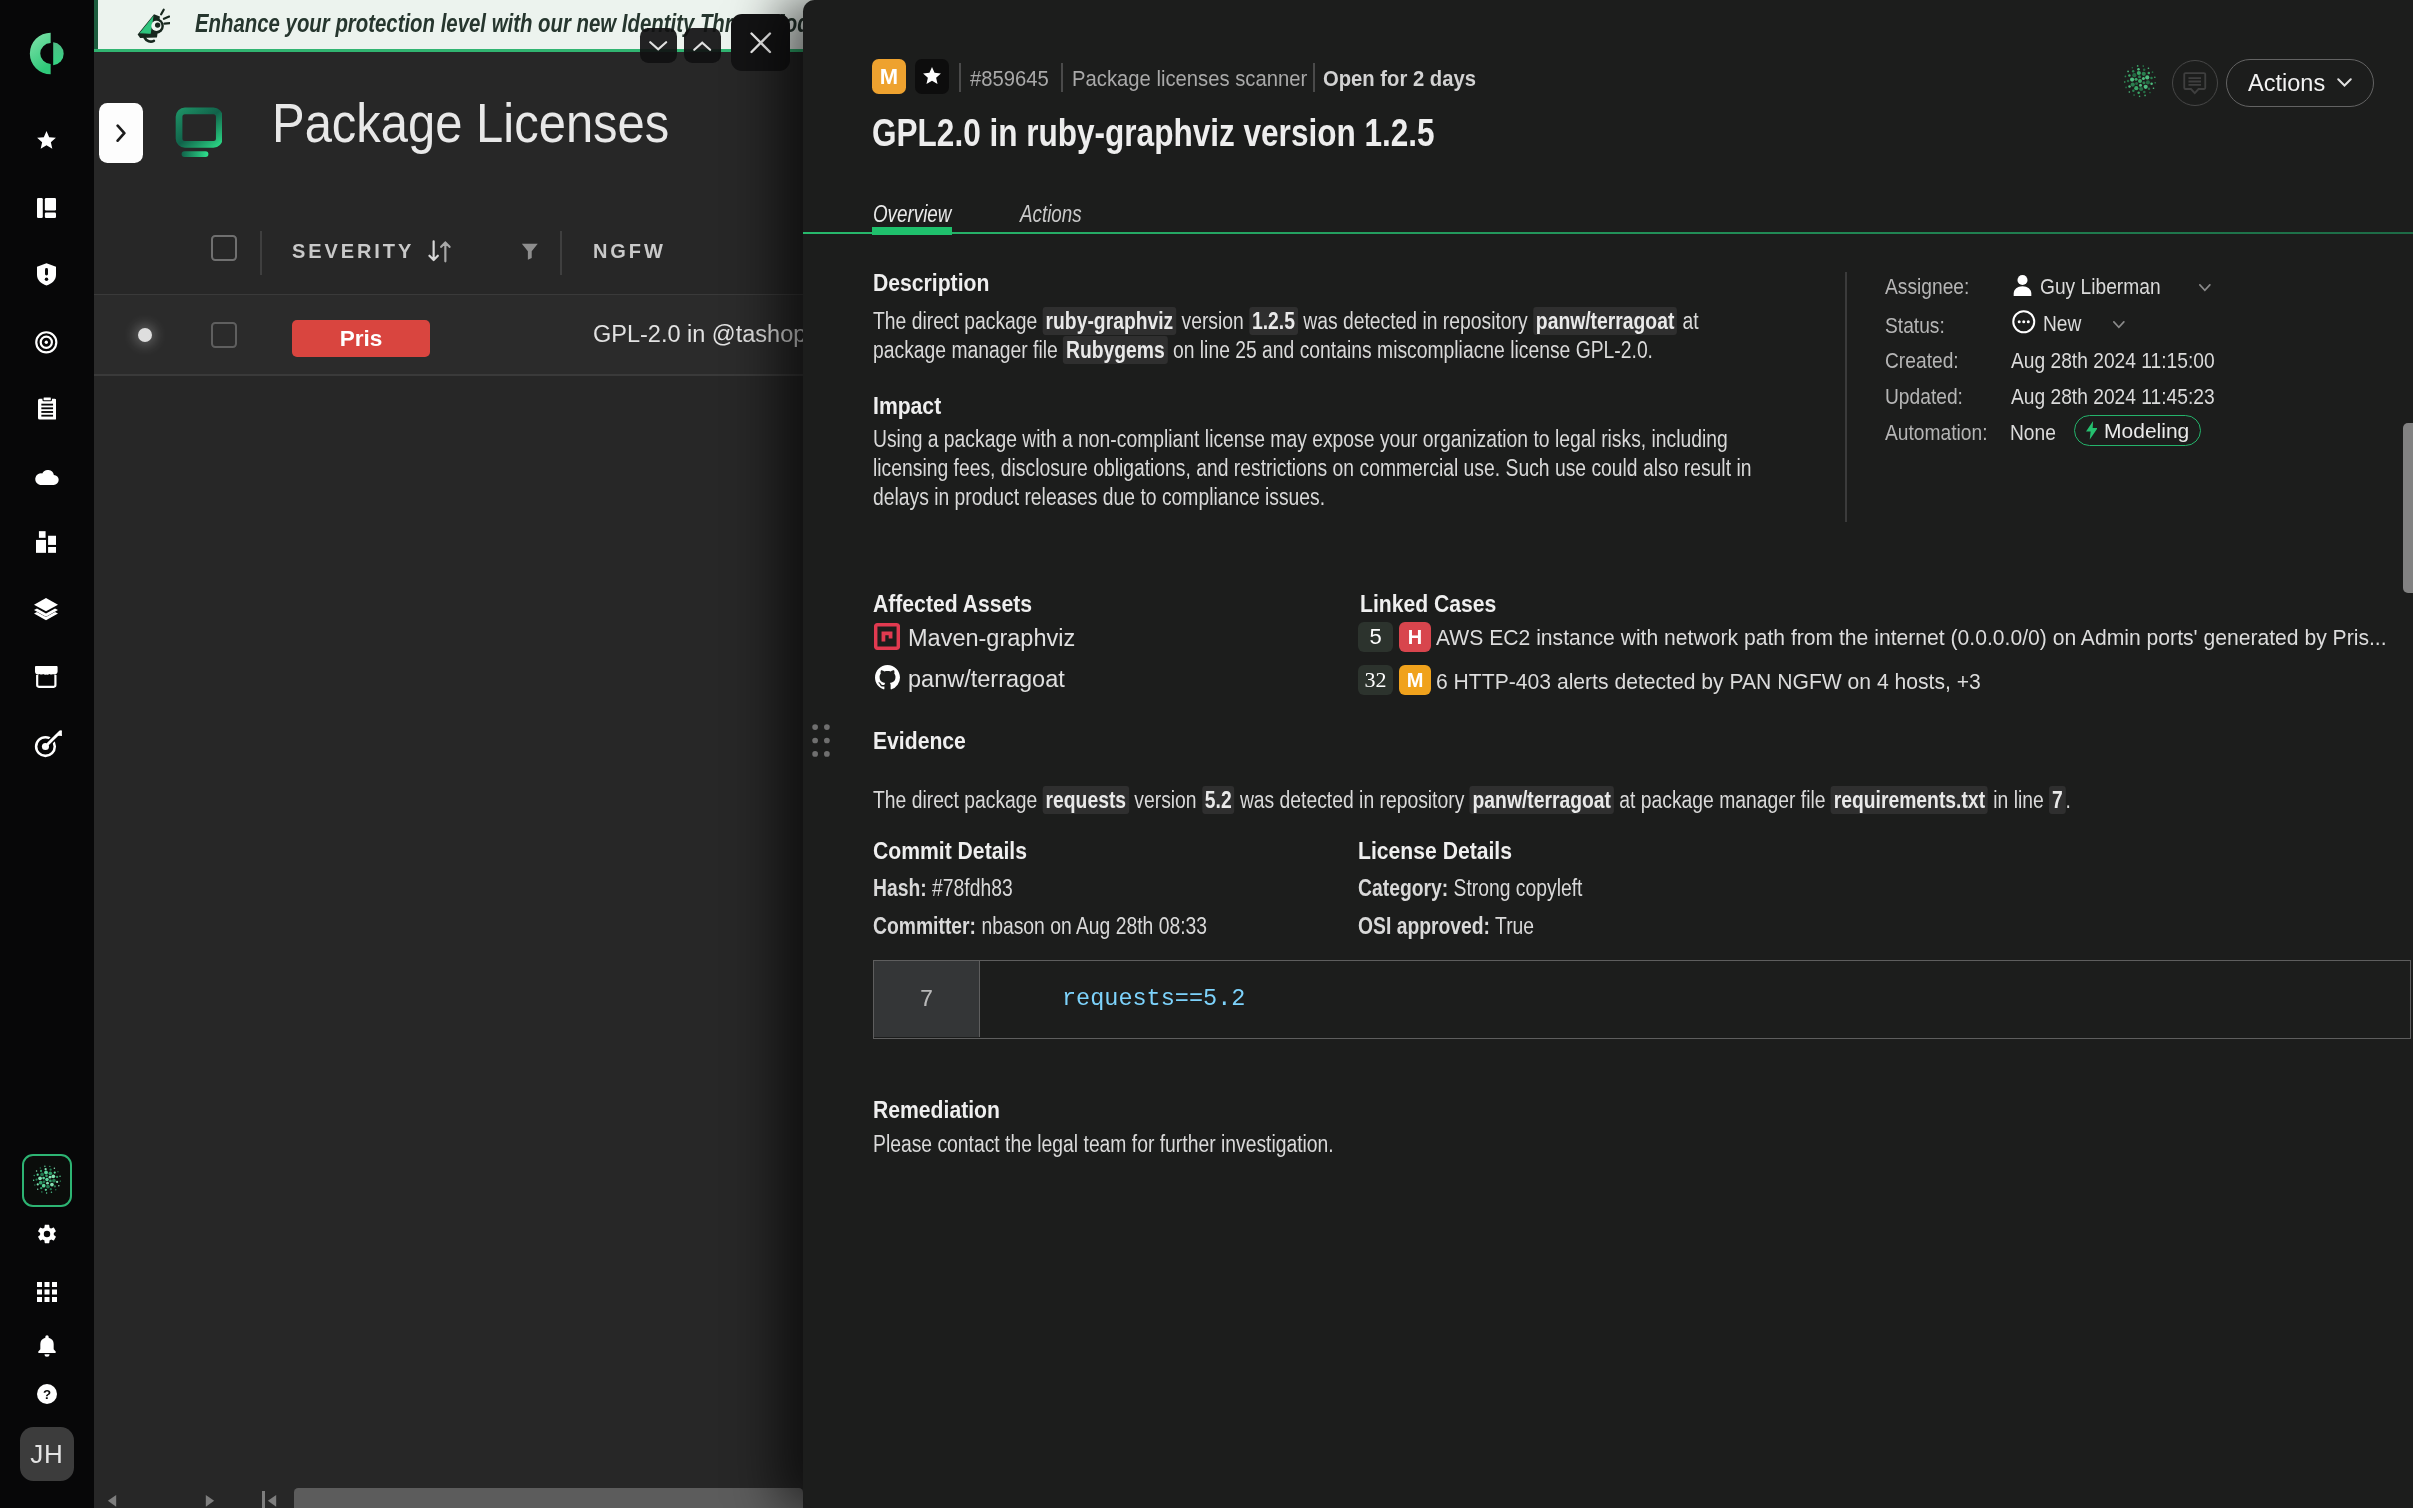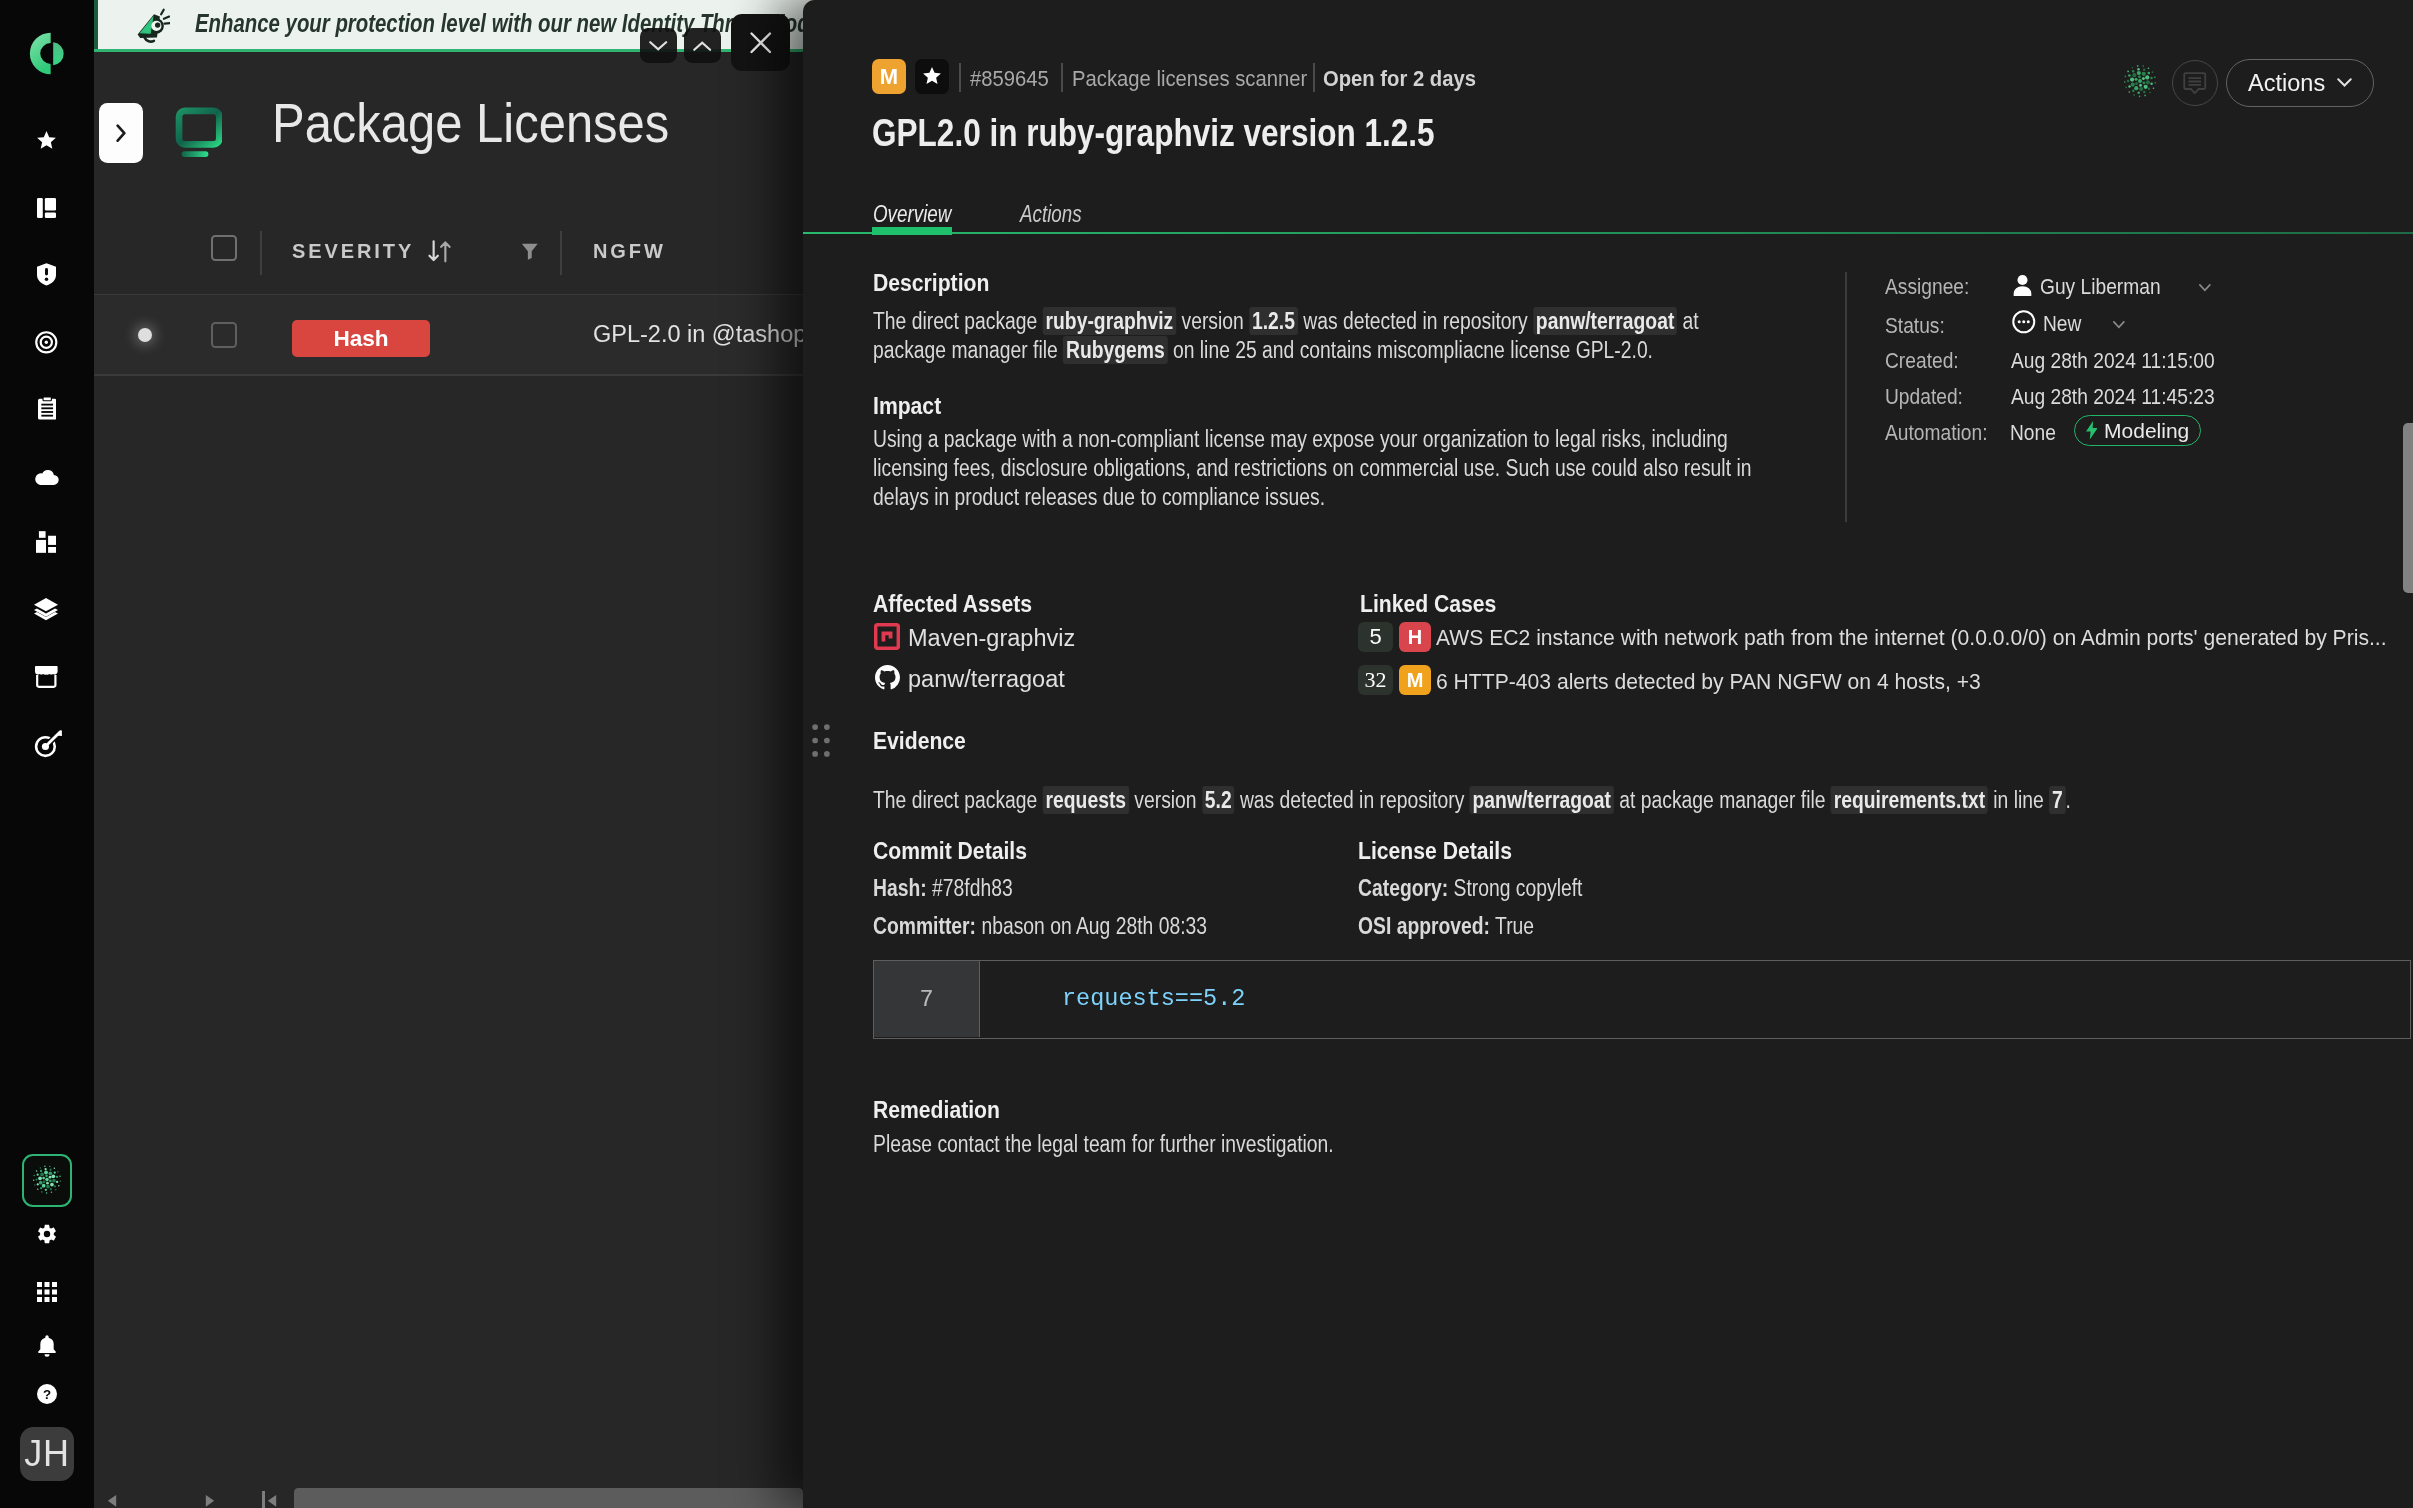--- a/index.html
+++ b/index.html
@@ -108,21 +108,21 @@
     <svg class="abs" style="left:427px;top:243px;" width="17.6" height="17.6" viewBox="0 0 21 21">
       <path d="M1 1 H20 L12.8 9.8 V18 L8.2 20 V9.8 Z" fill="#8e8e8e"></path>
     </svg>
     <div class="vline" style="left:466px;top:231px;height:44px;"></div>
     <div class="colhead" style="left:499px;top:240px;">NGFW</div>
     <div class="hline" style="left:0px;top:294px;width:709px;"></div>
 
     <div id="row1">
       <div class="abs" style="left:44px;top:33px;width:14.2px;height:14.2px;border-radius:50%;background:#dedede;box-shadow:0 0 11.7px 4.2px rgba(255,255,255,0.22);"></div>
       <div class="cbx" style="left:117px;top:27px;border-color:#5f5f5f;"></div>
-      <div id="highbadge">Hash</div>
+      <div id="highbadge">Pris</div>
       <div class="abs" style="left:499px;top:26px;font-size:23.5px;color:#e2e2e2;white-space:nowrap;">GPL-2.0 in @tashop/o</div>
     </div>
     <div class="hline" style="left:0px;top:374px;width:709px;"></div>
 
     <svg class="abs" style="left:13.4px;top:1495px;" width="10" height="11.7" viewBox="0 0 12 14">
         <path d="M11 0 L1 7 L11 14 Z" fill="#7d7d7d"></path>
       </svg>
     <svg class="abs" style="left:111px;top:1495px;" width="10" height="11.7" viewBox="0 0 12 14">
         <path d="M1 0 L11 7 L1 14 Z" fill="#7d7d7d"></path>
       </svg>
@@ -282,21 +282,21 @@
     <svg class="abs" style="left:37px;top:1335px;" width="20" height="22" viewBox="0 0 24 26">
       <path fill="#fff" d="M12 0a2 2 0 0 1 2 2v1a8 8 0 0 1 6 7.7V17l2.4 2.7a1 1 0 0 1-.75 1.66H2.35A1 1 0 0 1 1.6 19.7L4 17v-6.3A8 8 0 0 1 10 3V2a2 2 0 0 1 2-2z"></path>
       <path fill="#fff" d="M9 23h6a3 3 0 0 1-6 0z"></path>
     </svg>
 
     <svg class="abs" style="left:37px;top:1384px;" width="20" height="20" viewBox="0 0 24 24">
       <circle cx="12" cy="12" r="12" fill="#fff"></circle>
       <text x="12" y="17.5" text-anchor="middle" font-family="Liberation Sans" font-size="16" font-weight="bold" fill="#0a0a0a">?</text>
     </svg>
 
-    <div class="abs" style="left:20px;top:1427px;width:54px;height:54px;background:#3c3c3c;border-radius:13.4px;display:flex;align-items:center;justify-content:center;font-size:36px;color:#e3e3e3;letter-spacing:0.8px;">JH</div>
+    <div class="abs" style="left:20px;top:1427px;width:54px;height:54px;background:#3c3c3c;border-radius:13.4px;display:flex;align-items:center;justify-content:center;font-size:26px;color:#e3e3e3;letter-spacing:0.8px;">JH</div>
   </div>
   <div id="panel">
 
     <div class="badge" style="left:69px;top:59px;width:34px;height:35px;background:#eea22f;color:#fff;font-size:22px;">M</div>
     <div class="badge" style="left:112px;top:59px;width:34px;height:35px;background:#0d0d0d;">
       <svg width="20" height="19" viewBox="0 0 24 23">
           <path fill="#fff" d="M12 0l3.1 7.1 7.7.7-5.8 5.1 1.7 7.6L12 16.5 5.3 20.5 7 12.9 1.2 7.8l7.7-.7z"></path>
         </svg>
     </div>
     <div class="abs" style="left:156px;top:63px;width:1.7px;height:28.5px;background:#4a4a4a;"></div>

